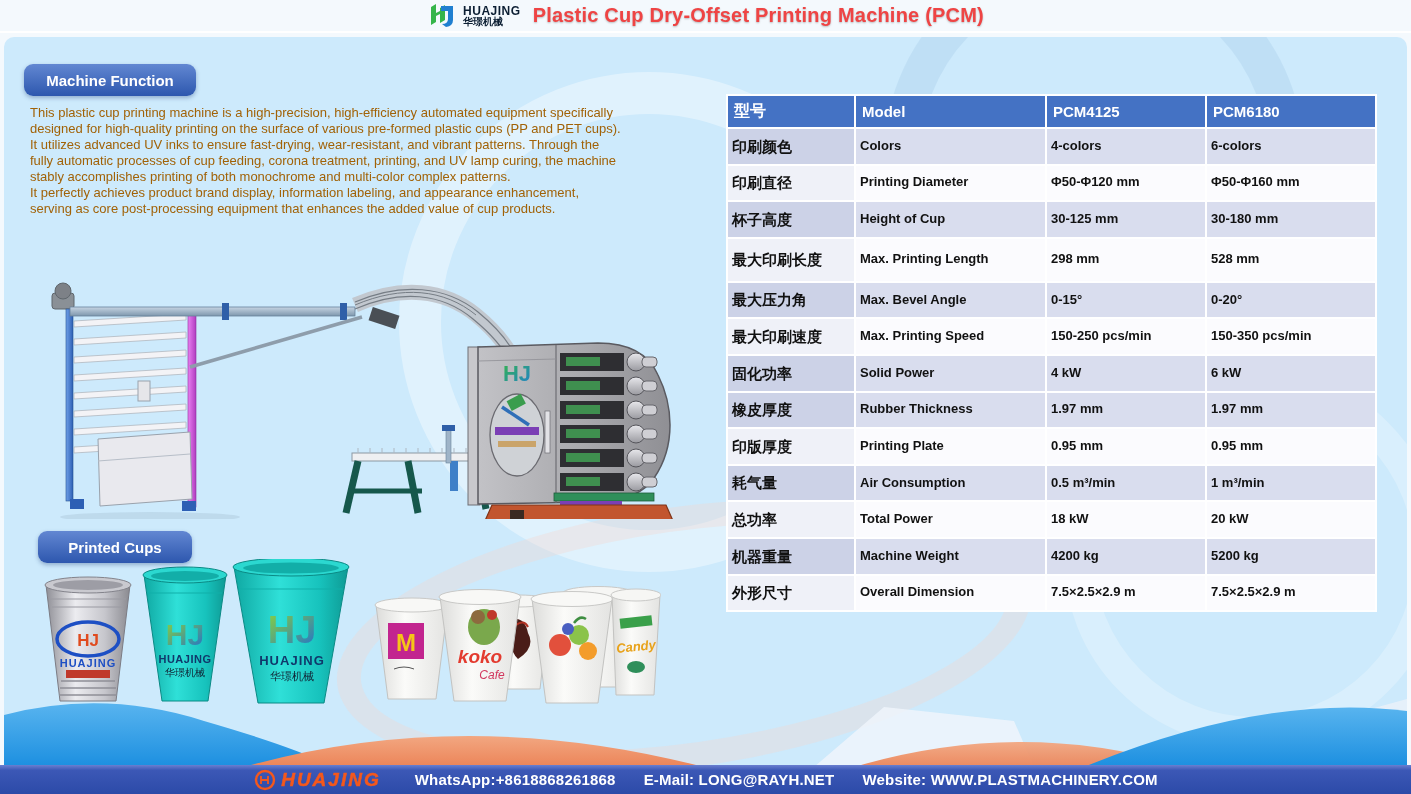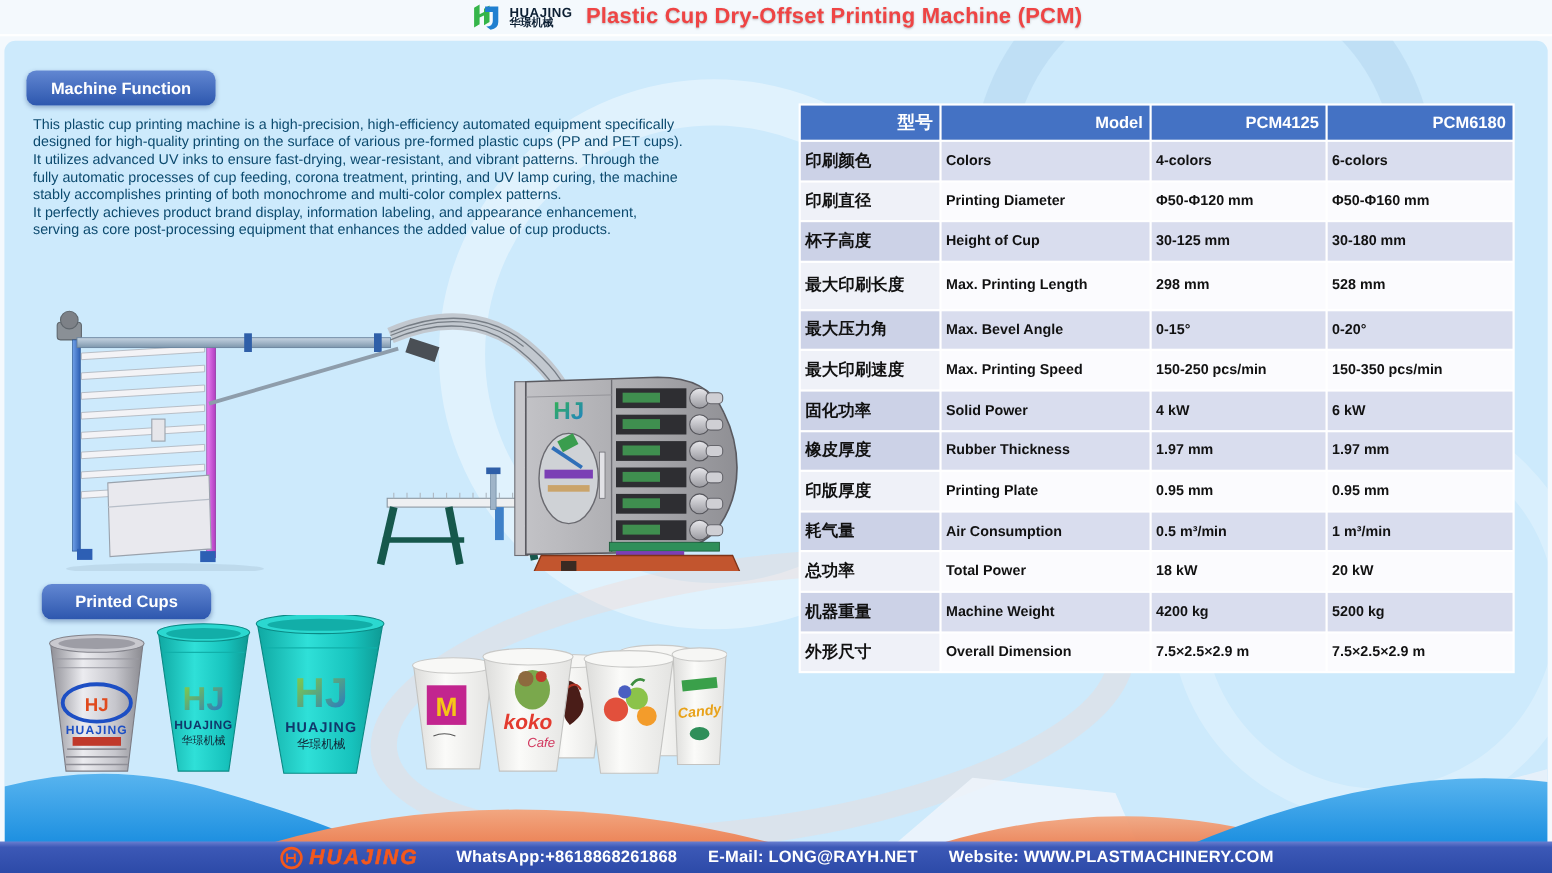--- a/index.html
+++ b/index.html
@@ -43,32 +43,32 @@
     font-size:15px; display:flex; align-items:center; justify-content:center;
     background:linear-gradient(#6287d2, #2d57ae);
     box-shadow:0 2px 4px rgba(30,60,120,.35); z-index:5; padding:16px 18px;
   }
   .badge-machine { left:20px; top:27px; width:172px; }
   .badge-cups { left:34px; top:494px; width:154px; }
 
   
   .desc {
     position:absolute; left:26px; top:68px; width:672px; z-index:4;
-    font-size:13px; line-height:16px; color:#0c4a6e; white-space:pre-line;
+    font-size:13px; line-height:16px; color:#a16207; white-space:pre-line;
   }
 
   
   .machine-svg { position:absolute; left:36px; top:232px; z-index:4; }
   .cups-svg { position:absolute; left:32px; top:522px; z-index:4; }
 
   
   .spec-wrap { position:absolute; left:722px; top:57px; z-index:5; }
   table.spec { border-collapse:separate; border-spacing:2.5px; background:#ffffff; }
   table.spec th {
-    background:#4472c4; color:#ffffff; font-weight:bold; text-align:right;
+    background:#4472c4; color:#ffffff; font-weight:bold; text-align:left;
     height:31px; font-size:15px; padding:0 6px;
   }
   table.spec th:first-child { font-size:16px; }
   table.spec td {
     text-align:left; font-weight:bold; color:#111; font-size:13px;
     height:34.6px; padding:0 4px; line-height:1.15;
   }
   table.spec td.cn { font-size:15px; }
   table.spec tr.tall td { height:42px; }
   tr.row-odd td { background:#d9ddee; }

